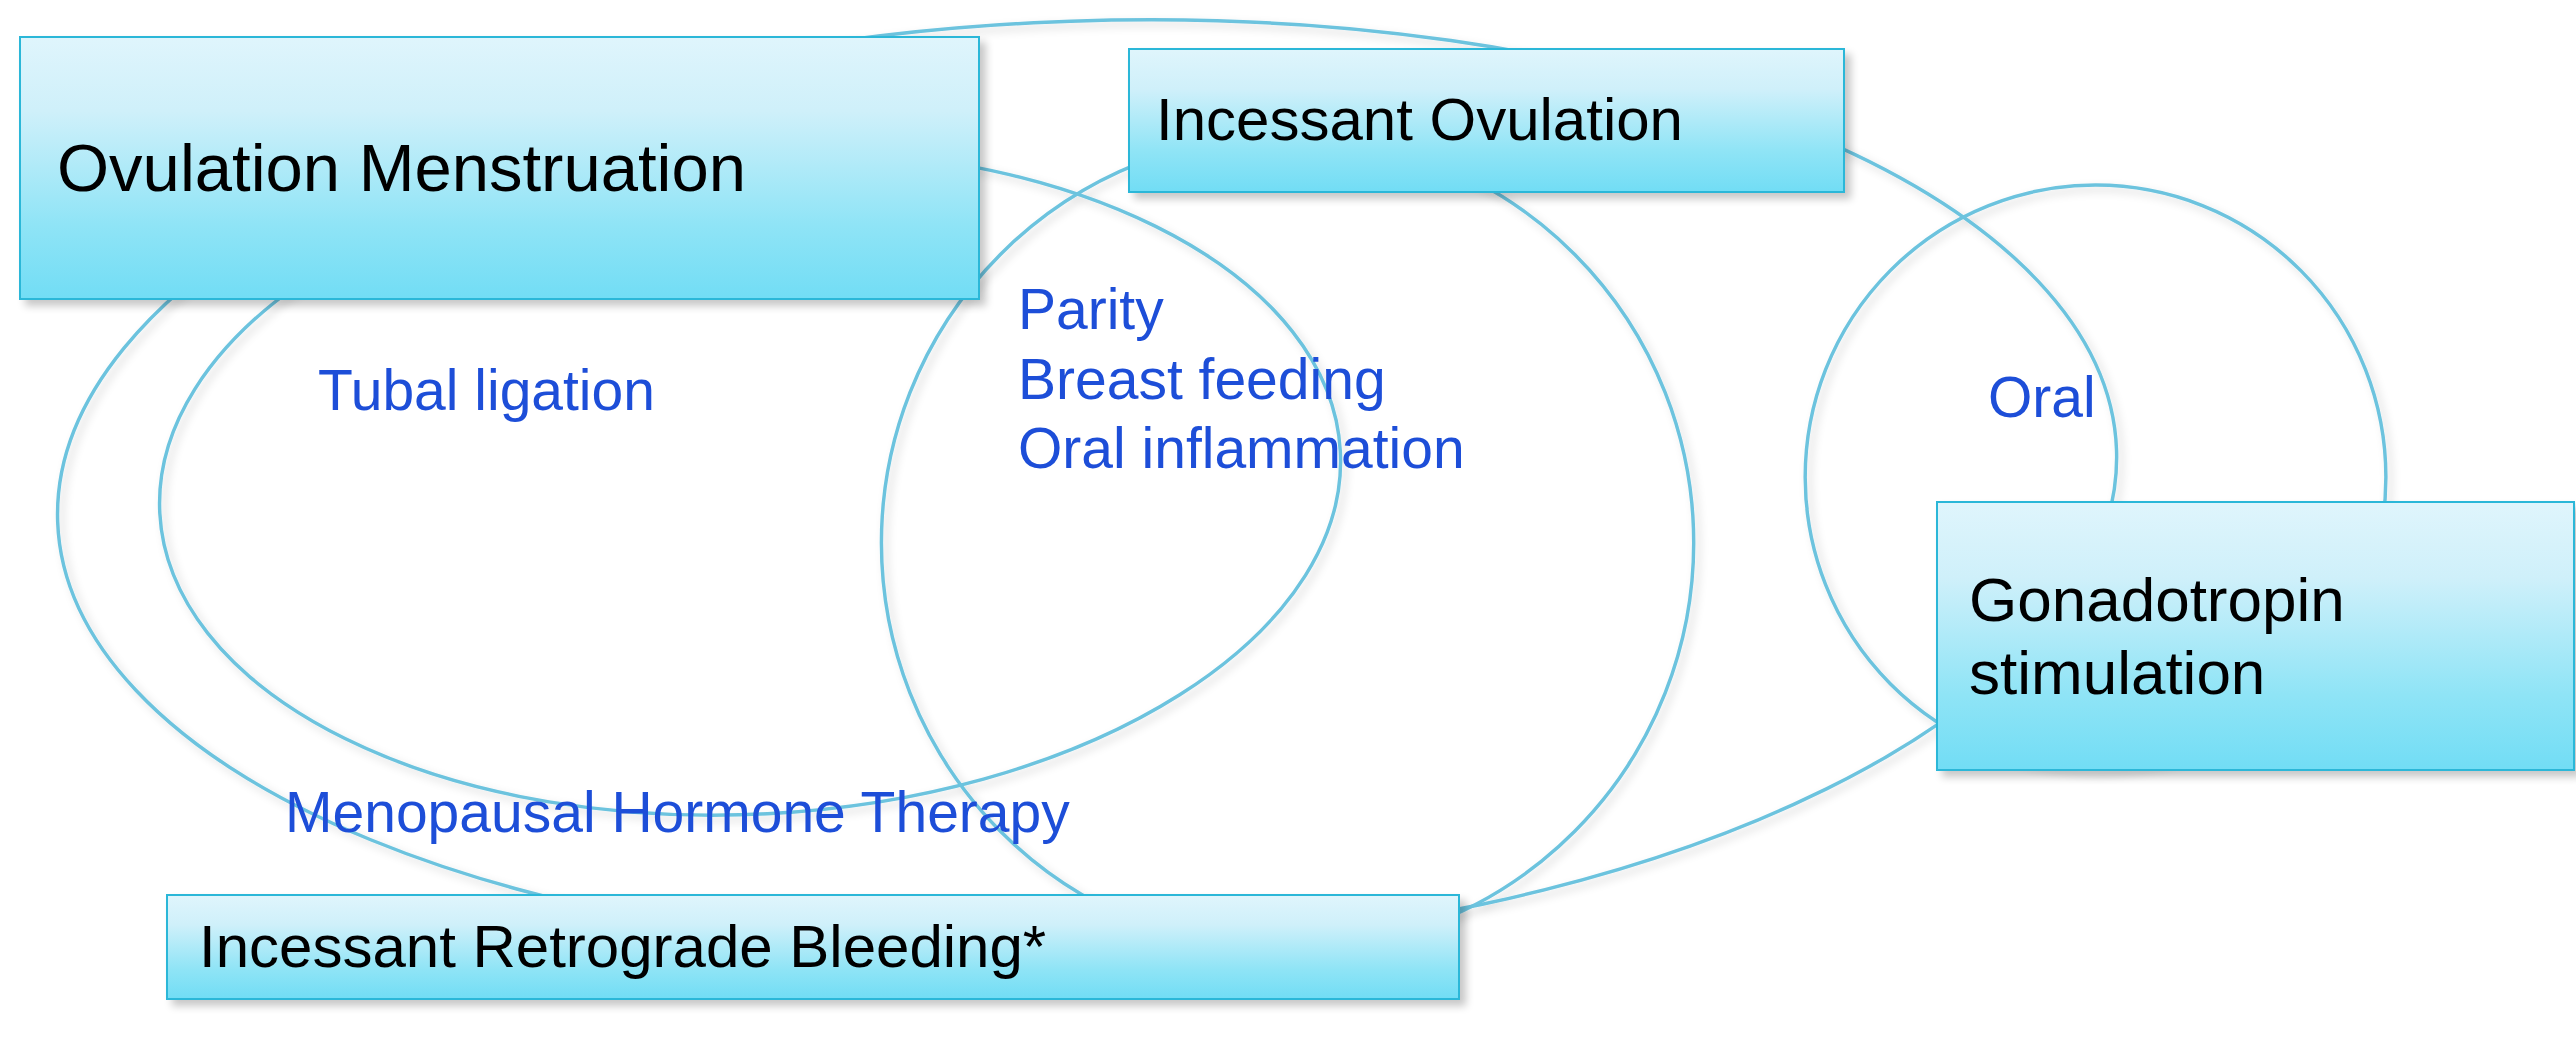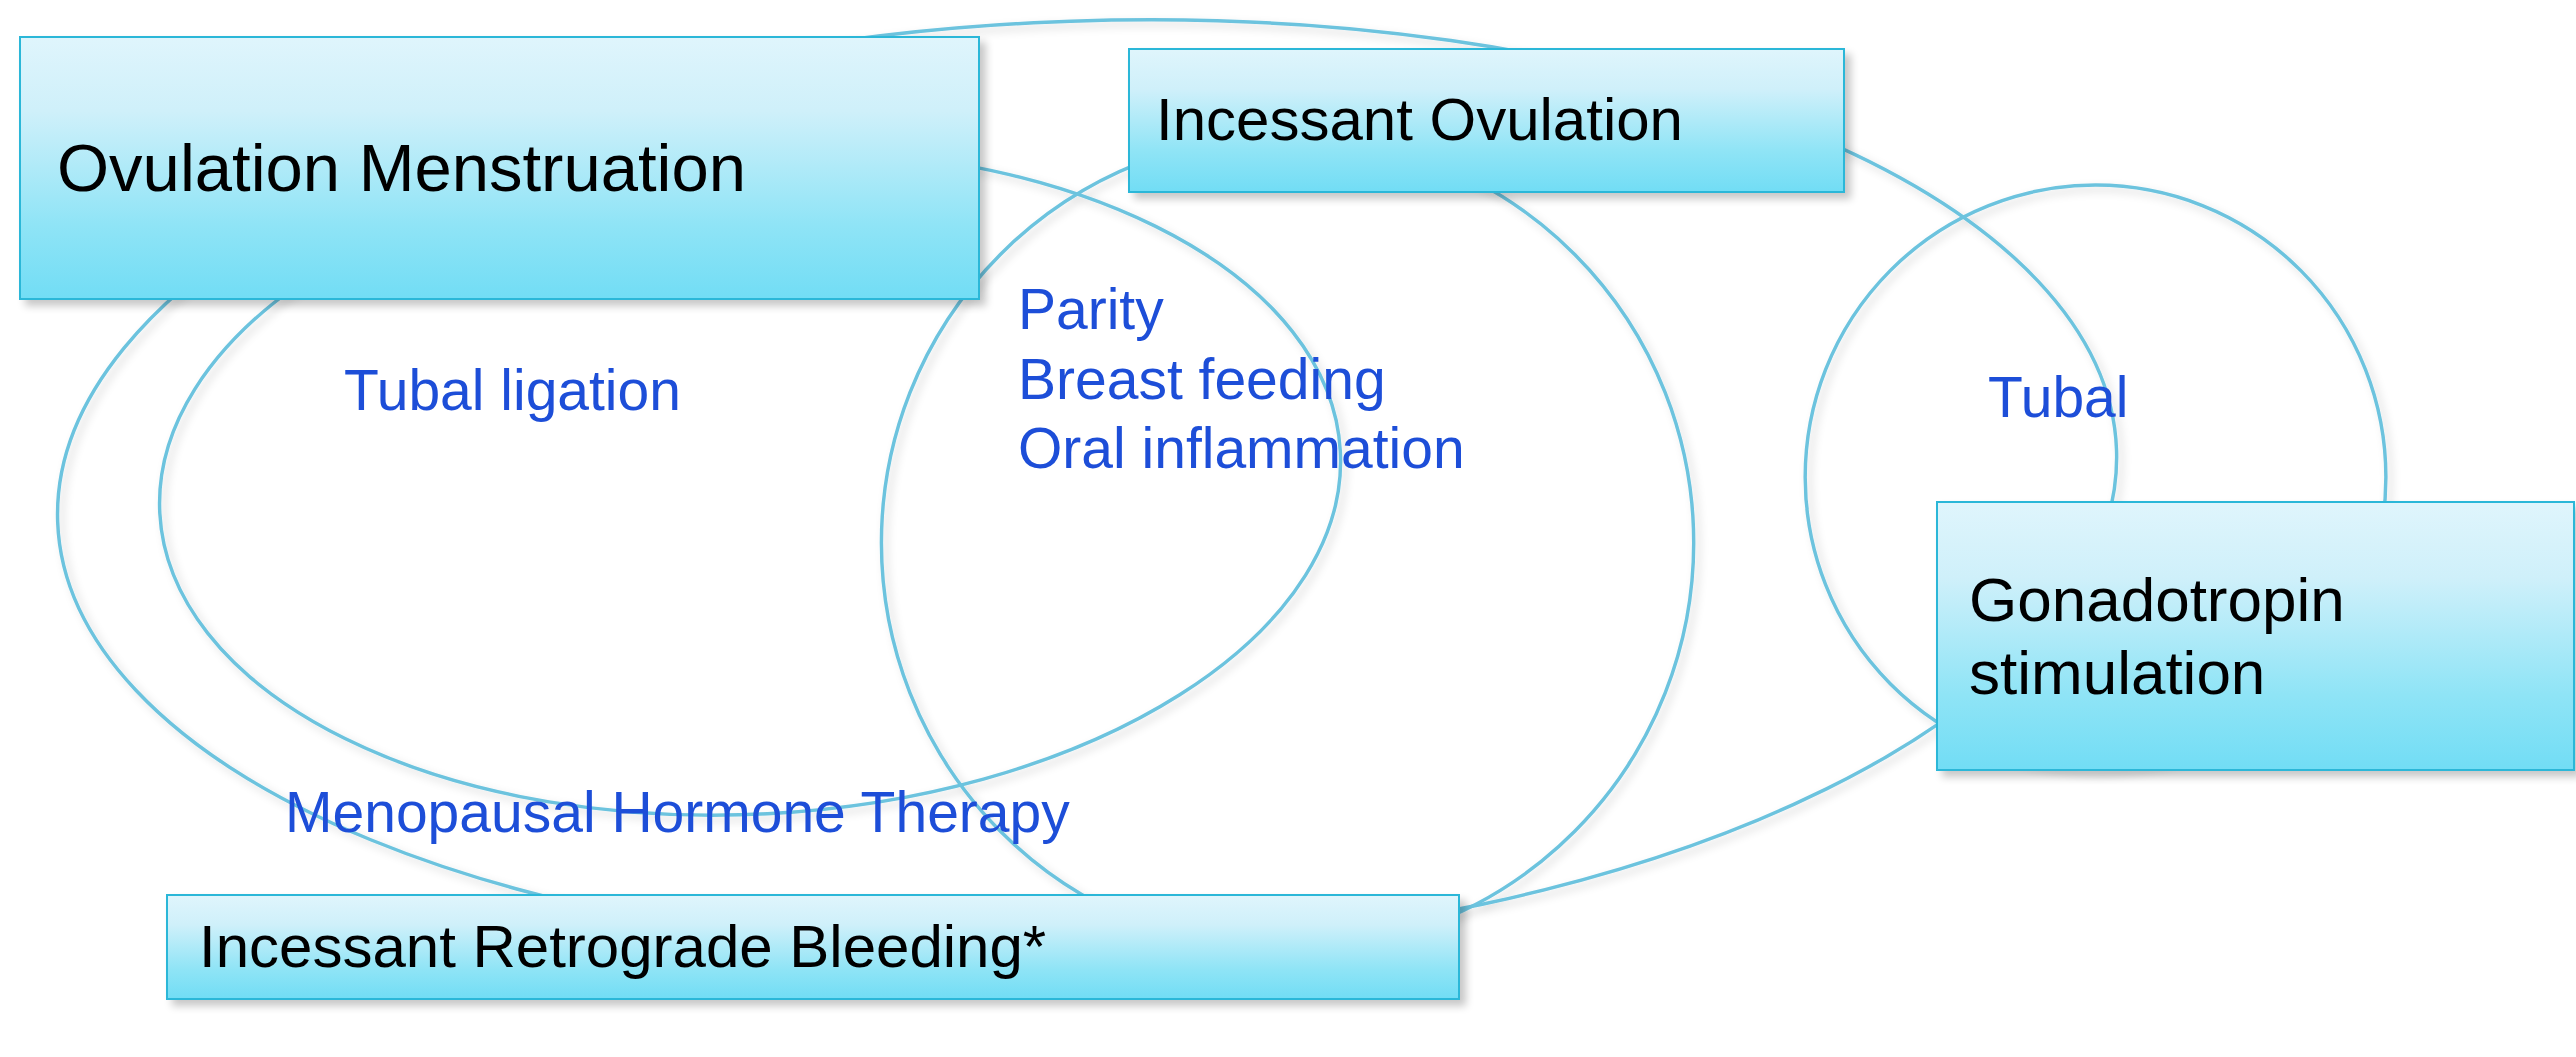--- a/index.html
+++ b/index.html
@@ -84,21 +84,20 @@
     line-height: 1.22;
     white-space: nowrap;
   }
   #label-tubal-ligation {
     left: 318px;
     top: 356px;
     text-align: center;
   }
   #label-tubal-ligation .line {
     display: block;
-    margin-left: 26px;
   }
   #label-ovulation-factors {
     left: 1018px;
     top: 275px;
   }
   #label-ovulation-factors .line {
     display: block;
   }
   #label-aging {
     left: 1988px;
@@ -136,21 +135,21 @@
     <span class="line">Tubal ligation</span>
   </div>
 
   <div class="free-label" id="label-ovulation-factors">
     <span class="line">Parity</span>
     <span class="line">Breast feeding</span>
     <span class="line">Oral inflammation</span>
   </div>
 
   <div class="free-label" id="label-aging">
-    <span class="line">Tubal</span>
+    <span class="line">Oral</span>
   </div>
 
   <div class="free-label" id="label-mht">
     <span class="line">Menopausal Hormone Therapy</span>
   </div>
 
   <div class="box" id="box-tubal-inflammation">
     <span class="line">Ovulation Menstruation</span>
   </div>
 

